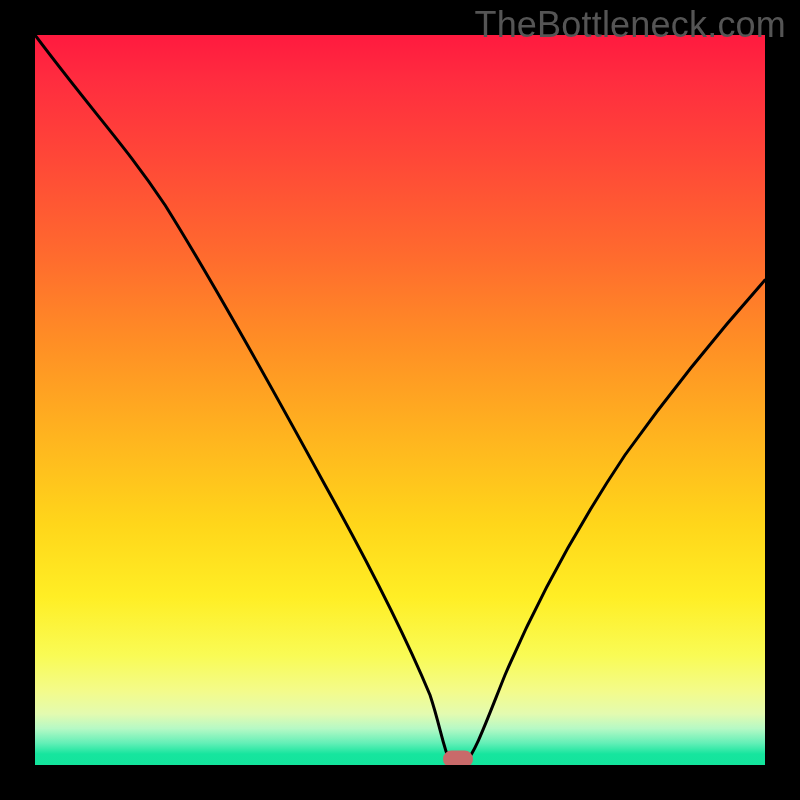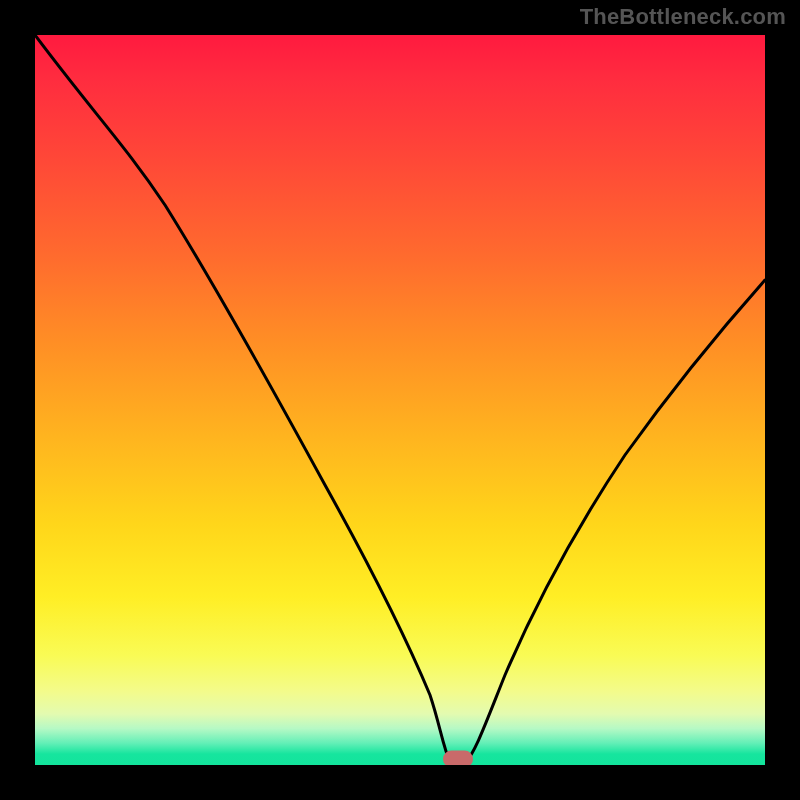--- a/index.html
+++ b/index.html
@@ -15,22 +15,22 @@
     position: relative;
     width: 800px;
     height: 800px;
     background: #000;
   }
   .watermark {
     position: absolute;
     top: 4px;
     right: 14px;
     color: #555;
-    font-size: 22px;
-    font-weight: 700;
+    font-size: 36px;
+    font-weight: 400;
     letter-spacing: 0.2px;
     z-index: 10;
   }
   .plot-area {
     position: absolute;
     left: 35px;
     top: 35px;
     width: 730px;
     height: 730px;
     overflow: hidden;

